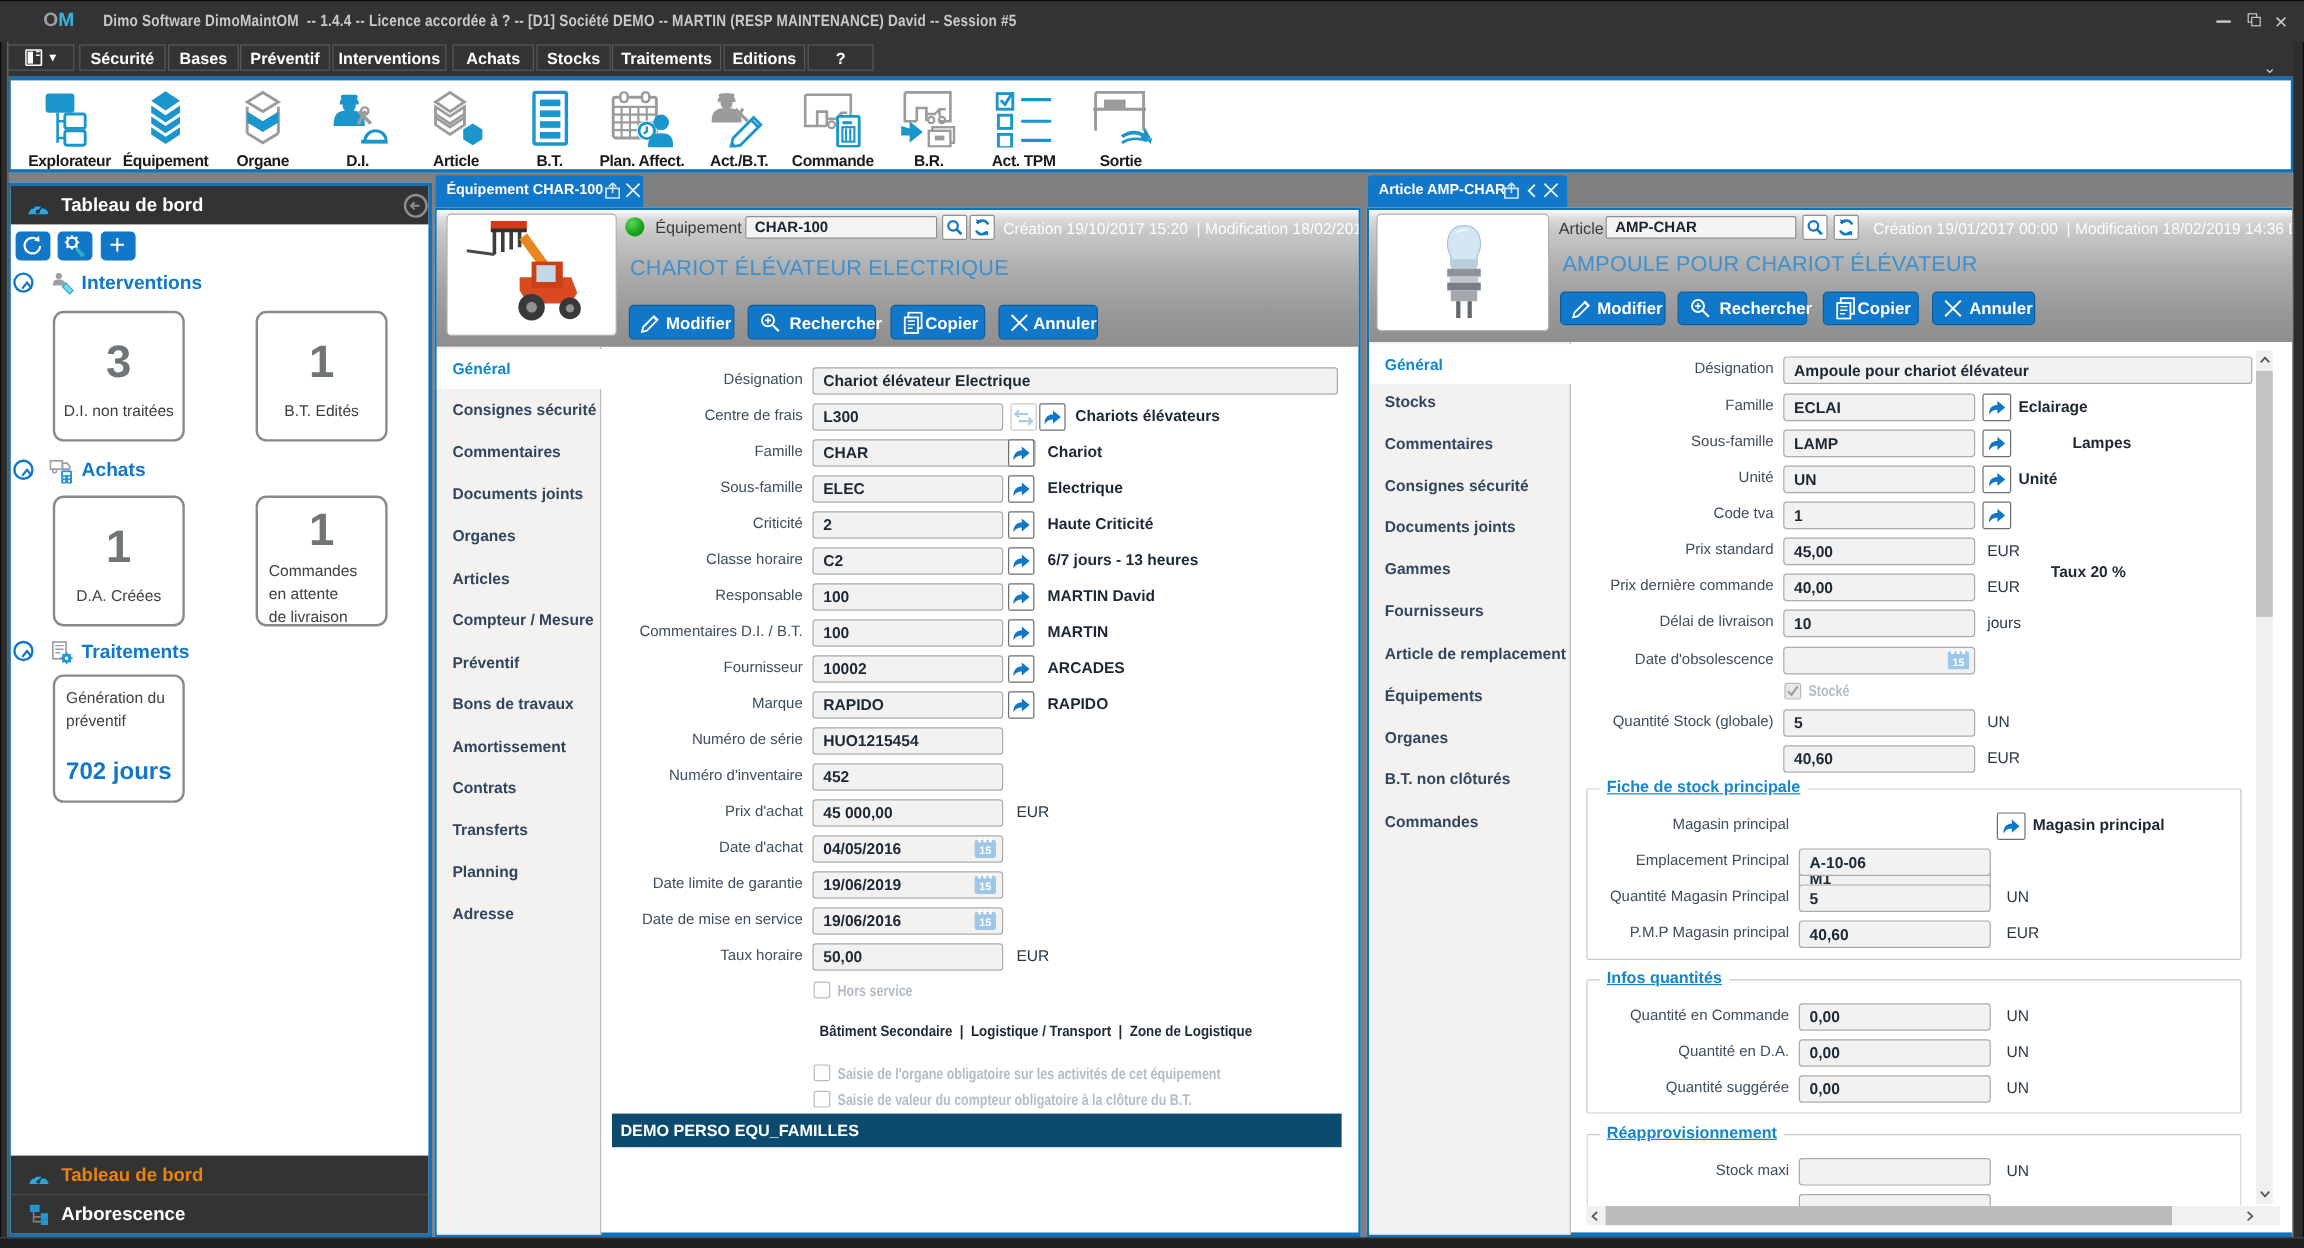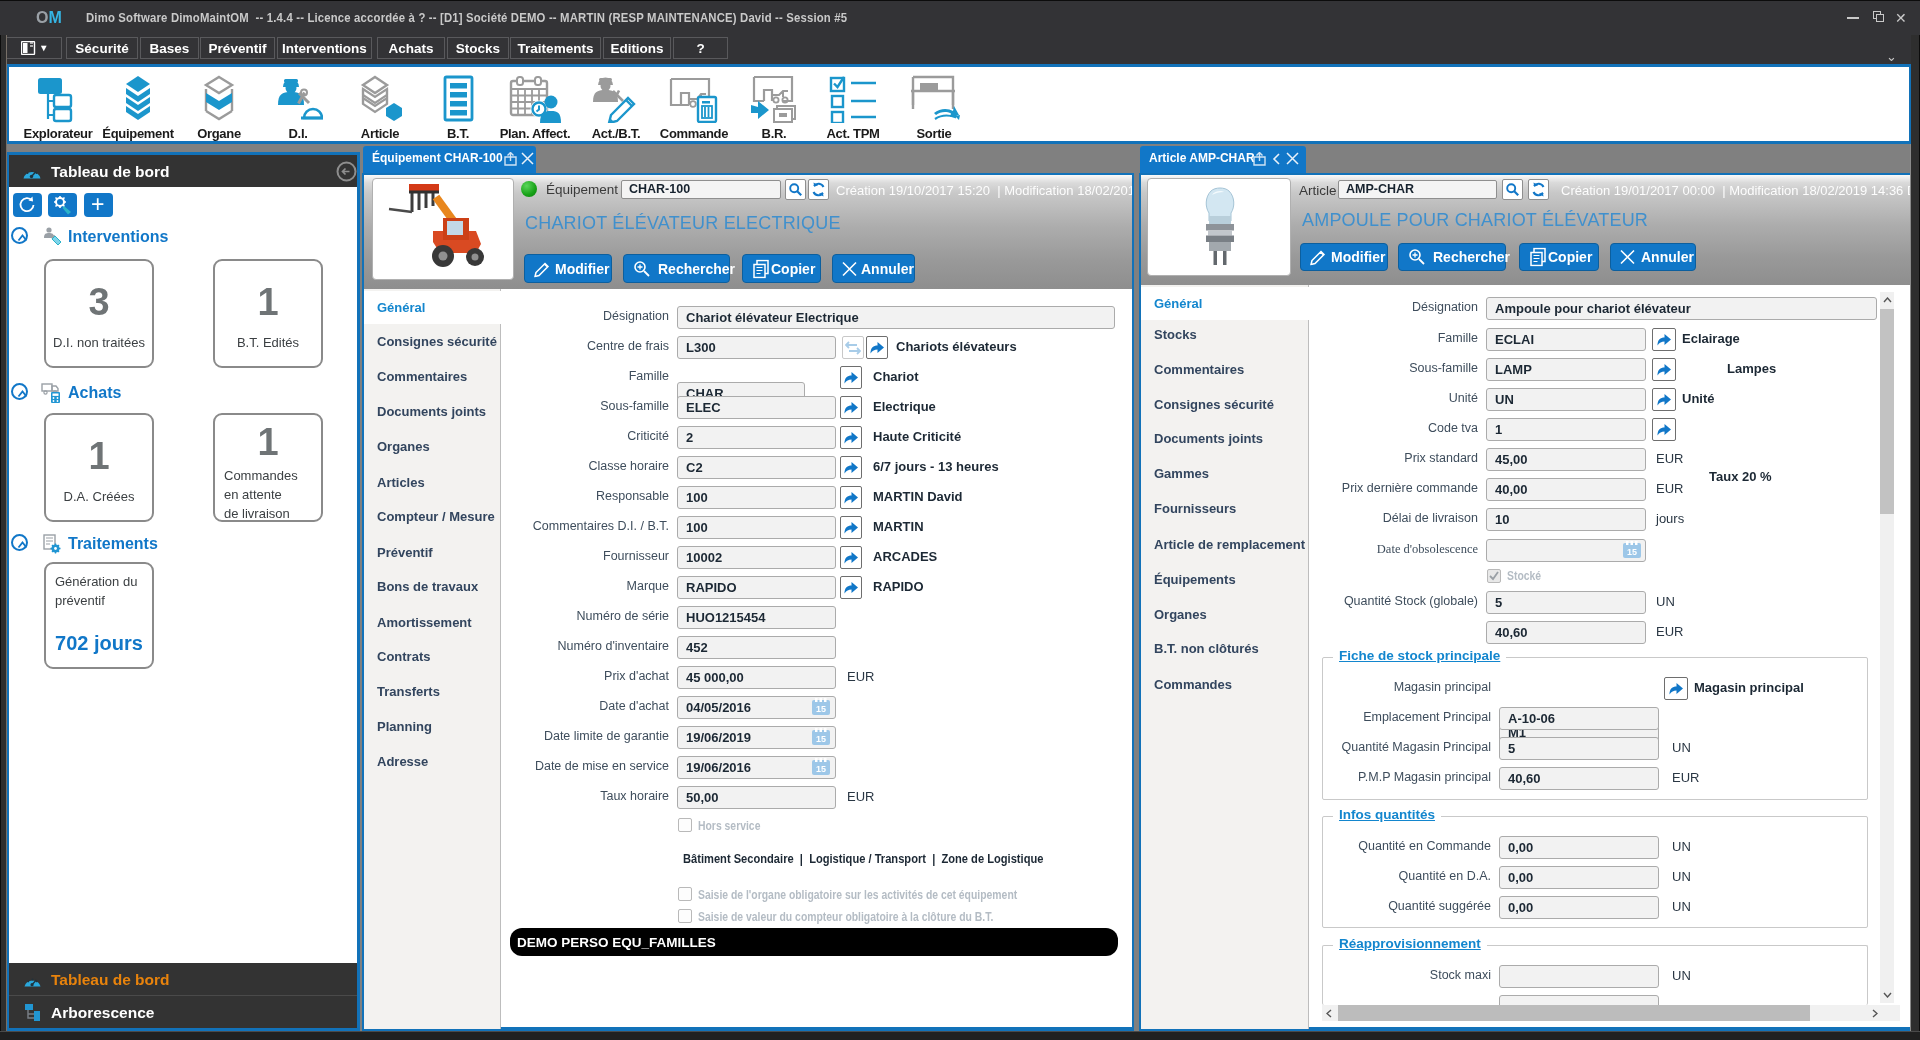--- a/index.html
+++ b/index.html
@@ -454,21 +454,21 @@
           <path d="M12 7 L15 10 L12 13 M15 10 H4" fill="none" stroke="#a8cce8" stroke-width="1.8"></path>
         </svg>
       </div>
   <div class="abtn" style="left:502px;top:158px;">
         <svg width="15" height="13" viewBox="0 0 15 13">
           <path d="M1 12 C1 6 4 4 8 4 L8 0.5 L14.5 6 L8 11.5 L8 8 C5 8 3 9 1 12 Z" fill="#1177c8"></path>
         </svg>
       </div>
   <div class="fval" style="left:532px;top:161px;">Chariots élévateurs</div>
   <div class="flabel" style="left:60px;top:191px;width:245px;">Famille</div>
-  <div class="finput" style="left:313px;top:204px;width:128px;">CHAR</div>
+  <div class="finput" style="left:313px;top:188px;width:186px;">CHAR</div>
   <div class="abtn" style="left:476px;top:188px;">
         <svg width="15" height="13" viewBox="0 0 15 13">
           <path d="M1 12 C1 6 4 4 8 4 L8 0.5 L14.5 6 L8 11.5 L8 8 C5 8 3 9 1 12 Z" fill="#1177c8"></path>
         </svg>
       </div>
   <div class="fval" style="left:509px;top:191px;">Chariot</div>
   <div class="flabel" style="left:60px;top:221px;width:245px;">Sous-famille</div>
   <div class="finput" style="left:313px;top:218px;width:159px;">ELEC</div>
   <div class="abtn" style="left:476px;top:218px;">
         <svg width="15" height="13" viewBox="0 0 15 13">
@@ -561,21 +561,21 @@
   <div class="flabel" style="left:60px;top:611px;width:245px;">Taux horaire</div>
   <div class="finput" style="left:313px;top:608px;width:159px;">50,00</div>
   <div class="fsuf" style="left:483px;top:611px;">EUR</div>
   <div class="cbox" style="left:314px;top:640px;"></div>
   <div class="gtxt" style="left:334px;top:640px;">Hors service</div>
   <div class="fval" style="left:319px;top:674px;font-size:12.5px;transform:scaleX(0.89);transform-origin:0 50%;">Bâtiment Secondaire&nbsp; |&nbsp; Logistique / Transport&nbsp; |&nbsp; Zone de Logistique</div>
   <div class="cbox" style="left:314px;top:709px;"></div>
   <div class="gtxt" style="left:334px;top:709px;">Saisie de l'organe obligatoire sur les activités de cet équipement</div>
   <div class="cbox" style="left:314px;top:731px;"></div>
   <div class="gtxt" style="left:334px;top:731px;">Saisie de valeur du compteur obligatoire à la clôture du B.T.</div>
-  <div class="abs" style="left:146px;top:750px;width:608px;height:28px;background:#000000;border-radius:12px;">
+  <div class="abs" style="left:146px;top:750px;width:608px;height:28px;background:#0c4a6e;border-radius:0;">
     <div class="abs b" style="left:7px;top:7px;font-size:13.5px;color:#fff;">DEMO PERSO EQU_FAMILLES</div>
   </div>
   </div>
 </div>
 
 <div class="wtab" style="left:1140px;width:166px;">
   <span style="position:absolute;left:9px;top:5px;">Article AMP-CHAR</span>
   <svg style="position:absolute;left:113px;top:6px;" width="13" height="14" viewBox="0 0 13 14">
       <path d="M1 5 H12 V13 H1 Z" fill="none" stroke="#cfe3f4" stroke-width="1.4"></path>
       <path d="M6.5 9 V1 M3.5 3.5 L6.5 0.5 L9.5 3.5" stroke="#cfe3f4" stroke-width="1.4" fill="none"></path>
@@ -699,21 +699,21 @@
   <div class="fval" style="left:568px;top:246px;margin-top:48px;">Taux 20 %</div>
   <div class="flabel" style="left:97px;top:276px;width:240px;">Prix standard</div>
   <div class="finput" style="left:345px;top:273px;width:160px;">45,00</div>
   <div class="fsuf" style="left:515px;top:276px;">EUR</div>
   <div class="flabel" style="left:97px;top:306px;width:240px;">Prix dernière commande</div>
   <div class="finput" style="left:345px;top:303px;width:160px;">40,00</div>
   <div class="fsuf" style="left:515px;top:306px;">EUR</div>
   <div class="flabel" style="left:97px;top:336px;width:240px;">Délai de livraison</div>
   <div class="finput" style="left:345px;top:333px;width:160px;">10</div>
   <div class="fsuf" style="left:515px;top:336px;">jours</div>
-  <div class="flabel" style="left:97px;top:367px;width:240px;font-family:Liberation Serif, serif;">Date d'obsolescence</div>
+  <div class="flabel" style="left:97px;top:367px;width:240px;">Date d'obsolescence</div>
   <div class="finput" style="left:345px;top:364px;width:160px;"></div>
   <div class="cal" style="left:482px;top:366px;"><svg width="18" height="17" viewBox="0 0 18 17">
         <rect x="0" y="2" width="18" height="15" rx="2" fill="#9dc7e8"></rect>
         <rect x="3" y="0" width="2.5" height="4" fill="#fff"></rect>
         <rect x="7.5" y="0" width="2.5" height="4" fill="#fff"></rect>
         <rect x="12" y="0" width="2.5" height="4" fill="#fff"></rect>
         <text x="9" y="14" font-size="9" font-weight="bold" fill="#fff" text-anchor="middle" font-family="Liberation Sans">15</text>
       </svg></div>
   <div class="cbox" style="left:346px;top:394px;background:#e8e8e8;">
       <svg width="12" height="12" viewBox="0 0 12 12" style="position:absolute;left:0;top:0;">

